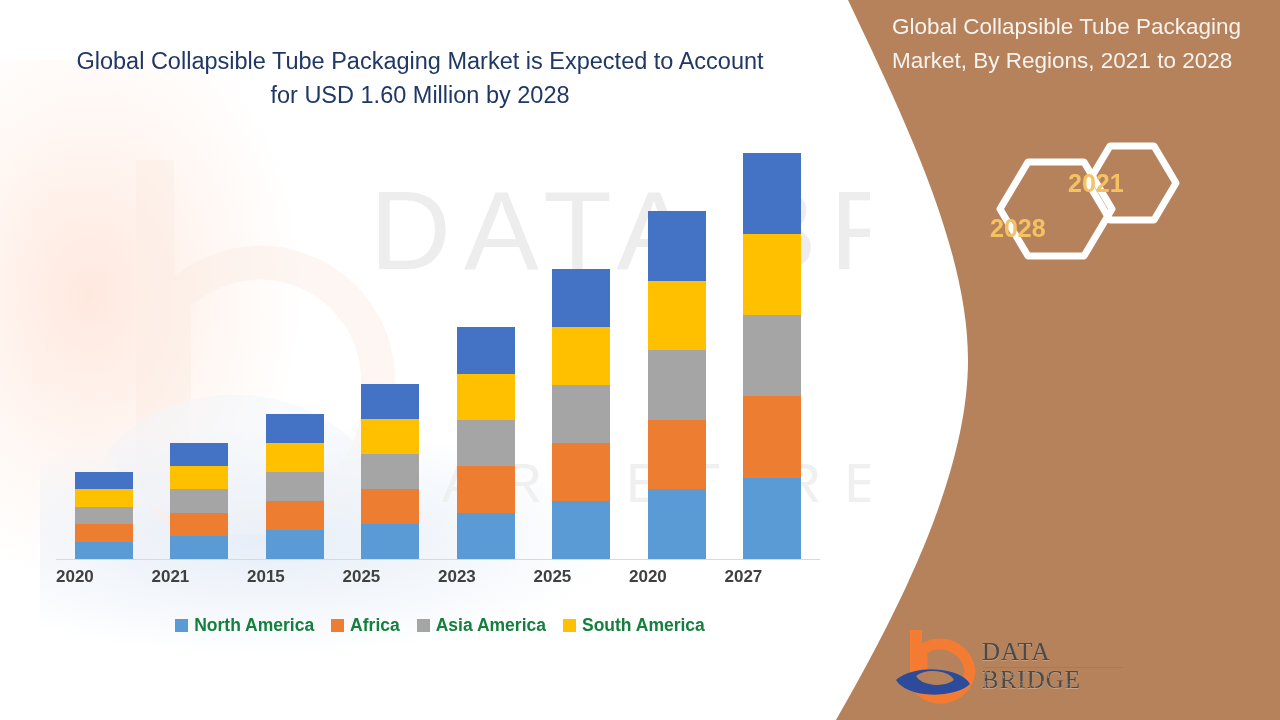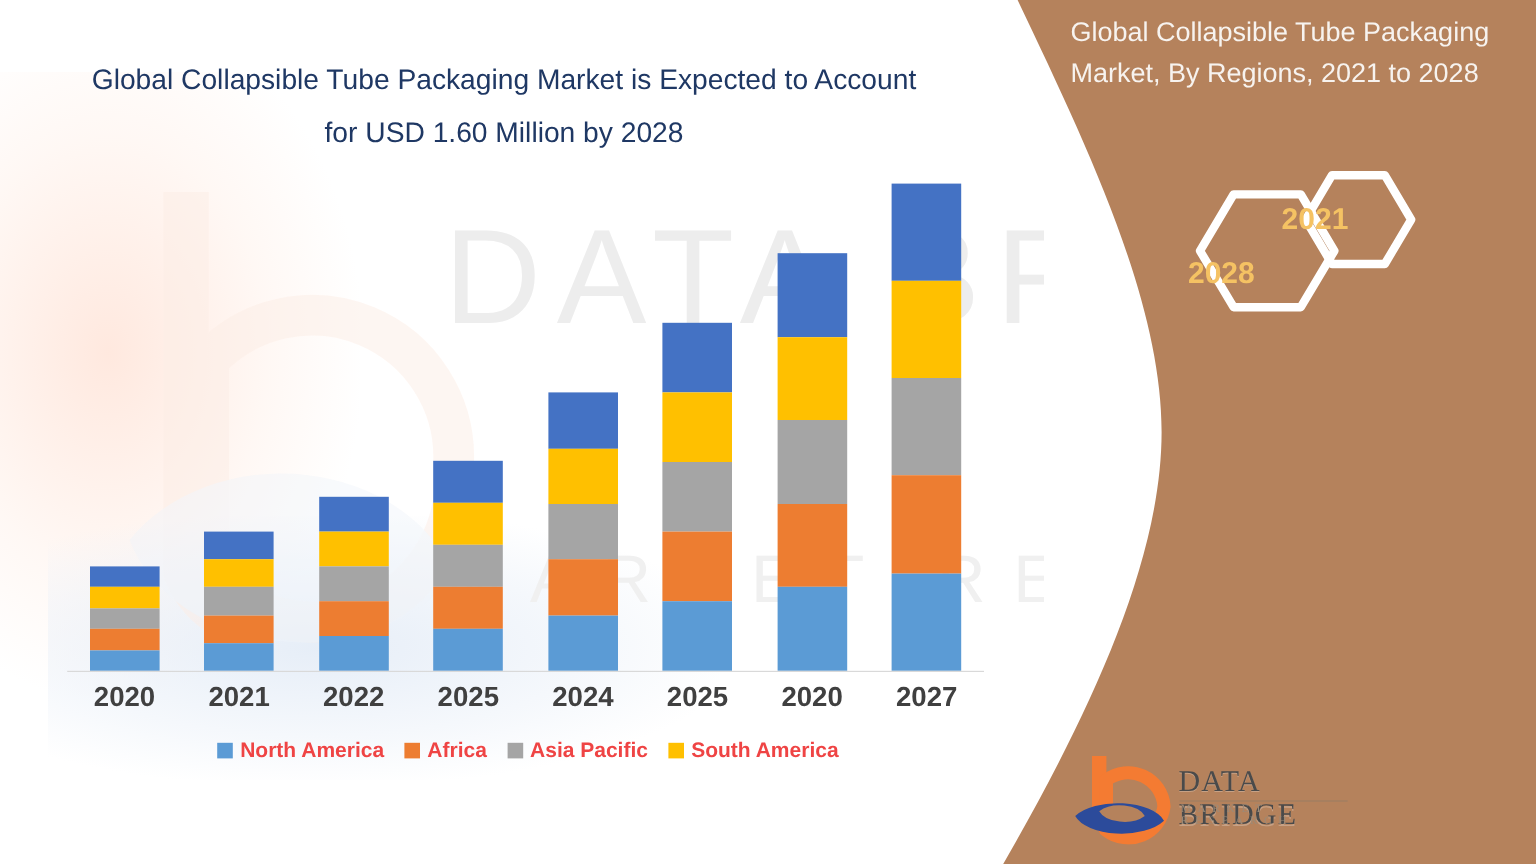--- a/index.html
+++ b/index.html
@@ -41,44 +41,44 @@
     position:absolute;left:372px;top:455px;width:640px;
     color:#f0f0f0;
     font-size:56px;letter-spacing:23px;font-weight:400;line-height:1;
     white-space:nowrap;pointer-events:none;user-select:none;
   }
 
   .chart-title{
     position:absolute;left:70px;top:44px;width:700px;
     text-align:center;
     color:#1F3864;
-    font-size:23.5px;line-height:44px;font-weight:400;
+    font-size:23.5px;line-height:34px;font-weight:400;
   }
 
   
   .plot{position:absolute;left:56px;top:160px;width:764px;height:400px;}
   .axis-line{position:absolute;left:0;bottom:0;width:764px;height:1px;background:#d9d9d9;}
   .bars{position:absolute;left:0;top:0;width:764px;height:399px;display:flex;}
   .bar-slot{flex:1 1 0;position:relative;height:100%;}
   .bar{
     position:absolute;bottom:0;left:50%;transform:translateX(-50%);
     width:58px;display:flex;flex-direction:column-reverse;
   }
   .seg{width:100%;}
 
   .xlabels{position:absolute;left:56px;top:567px;width:764px;display:flex;}
-  .xlab{flex:1 1 0;text-align:center;color:#404040;font-size:23px;font-weight:bold;}
+  .xlab{flex:1 1 0;color:#404040;font-size:17px;font-weight:bold;}
 
   .legend{
     position:absolute;left:56px;top:615px;width:768px;
     display:flex;align-items:center;justify-content:center;gap:17px;
   }
   .leg-item{display:flex;align-items:center;gap:6px;}
   .leg-sw{width:13px;height:13px;display:inline-block;}
-  .leg-tx{color:#ef4444;font-size:17.5px;font-weight:bold;white-space:nowrap;}
+  .leg-tx{color:#15803d;font-size:17.5px;font-weight:bold;white-space:nowrap;}
 
   
   .right-panel{position:absolute;left:0;top:0;width:1280px;height:720px;pointer-events:none;}
   .right-content{position:absolute;left:870px;top:0;width:410px;height:720px;}
 
   .rp-title{
     position:absolute;left:22px;top:10px;width:390px;
     color:#F7F3EF;font-size:22.5px;line-height:34px;font-weight:400;
   }
 
@@ -201,40 +201,40 @@
               <div class="seg" style="height: 81.2963px; background: rgb(68, 114, 196);"></div>
             </div>
           </div>
         </div>
       <div class="axis-line"></div>
     </div>
 
     <div class="xlabels" id="xlabels">
         <div class="xlab">2020</div>
         <div class="xlab">2021</div>
-        <div class="xlab">2022</div>
+        <div class="xlab">2015</div>
         <div class="xlab">2025</div>
-        <div class="xlab">2024</div>
+        <div class="xlab">2023</div>
         <div class="xlab">2025</div>
         <div class="xlab">2020</div>
         <div class="xlab">2027</div>
       </div>
 
     <div class="legend" id="legend">
         <div class="leg-item">
           <span class="leg-sw" style="background: rgb(91, 155, 213);"></span>
           <span class="leg-tx">North America</span>
         </div>
         <div class="leg-item">
           <span class="leg-sw" style="background: rgb(237, 125, 49);"></span>
           <span class="leg-tx">Africa</span>
         </div>
         <div class="leg-item">
           <span class="leg-sw" style="background: rgb(165, 165, 165);"></span>
-          <span class="leg-tx">Asia Pacific</span>
+          <span class="leg-tx">Asia America</span>
         </div>
         <div class="leg-item">
           <span class="leg-sw" style="background: rgb(255, 192, 0);"></span>
           <span class="leg-tx">South America</span>
         </div>
       </div>
   </div>
 
   <svg class="right-panel" viewBox="0 0 1280 720" preserveAspectRatio="none">
     <path d="M848,0 L1280,0 L1280,720 L836,720 C905,600 968,470 968,360 C968,250 905,120 848,0 Z" fill="#B5825C"></path>

